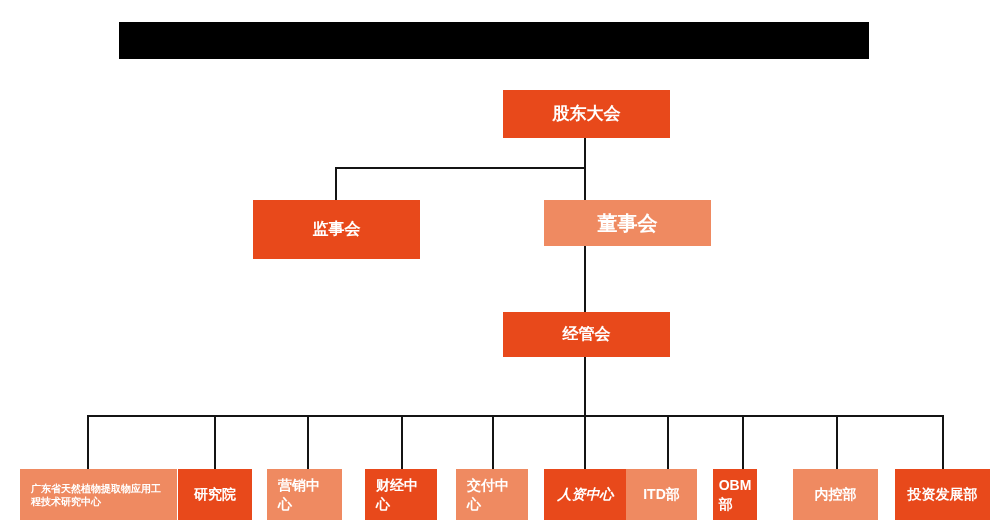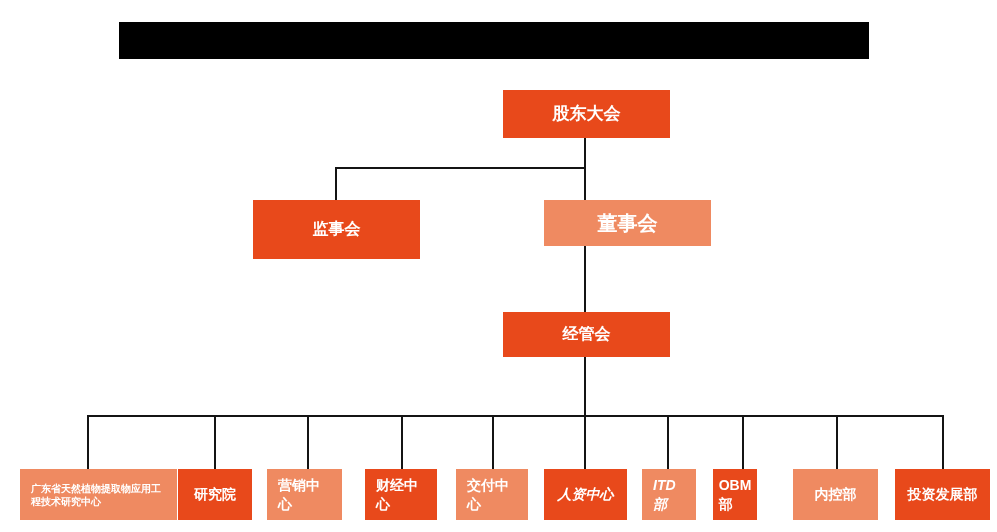--- a/index.html
+++ b/index.html
@@ -65,21 +65,21 @@
   .dr10{left:942px;}
 
   
   .dept{top:469px; height:51px; font-size:14px;}
   .d1 {left:20px;   width:157px; font-size:10px;}
   .d2 {left:178px; width:74px;}
   .d3 {left:267px; width:75px;}
   .d4 {left:365px; width:72px;}
   .d5 {left:456px; width:72px;}
   .d6 {left:544px; width:83px;font-style:italic;}
-  .d7 {left:642px; width:54px;font-style:italic;}
+  .d7 {left:626px; width:71px;}
   .d8 {left:713px; width:44px;}
   .d9 {left:793px; width:85px;}
   .d10{left:895px; width:95px;}
 </style>
 </head>
 <body>
 
 <div class="canvas">
 
   <div class="redacted-bar"></div>

